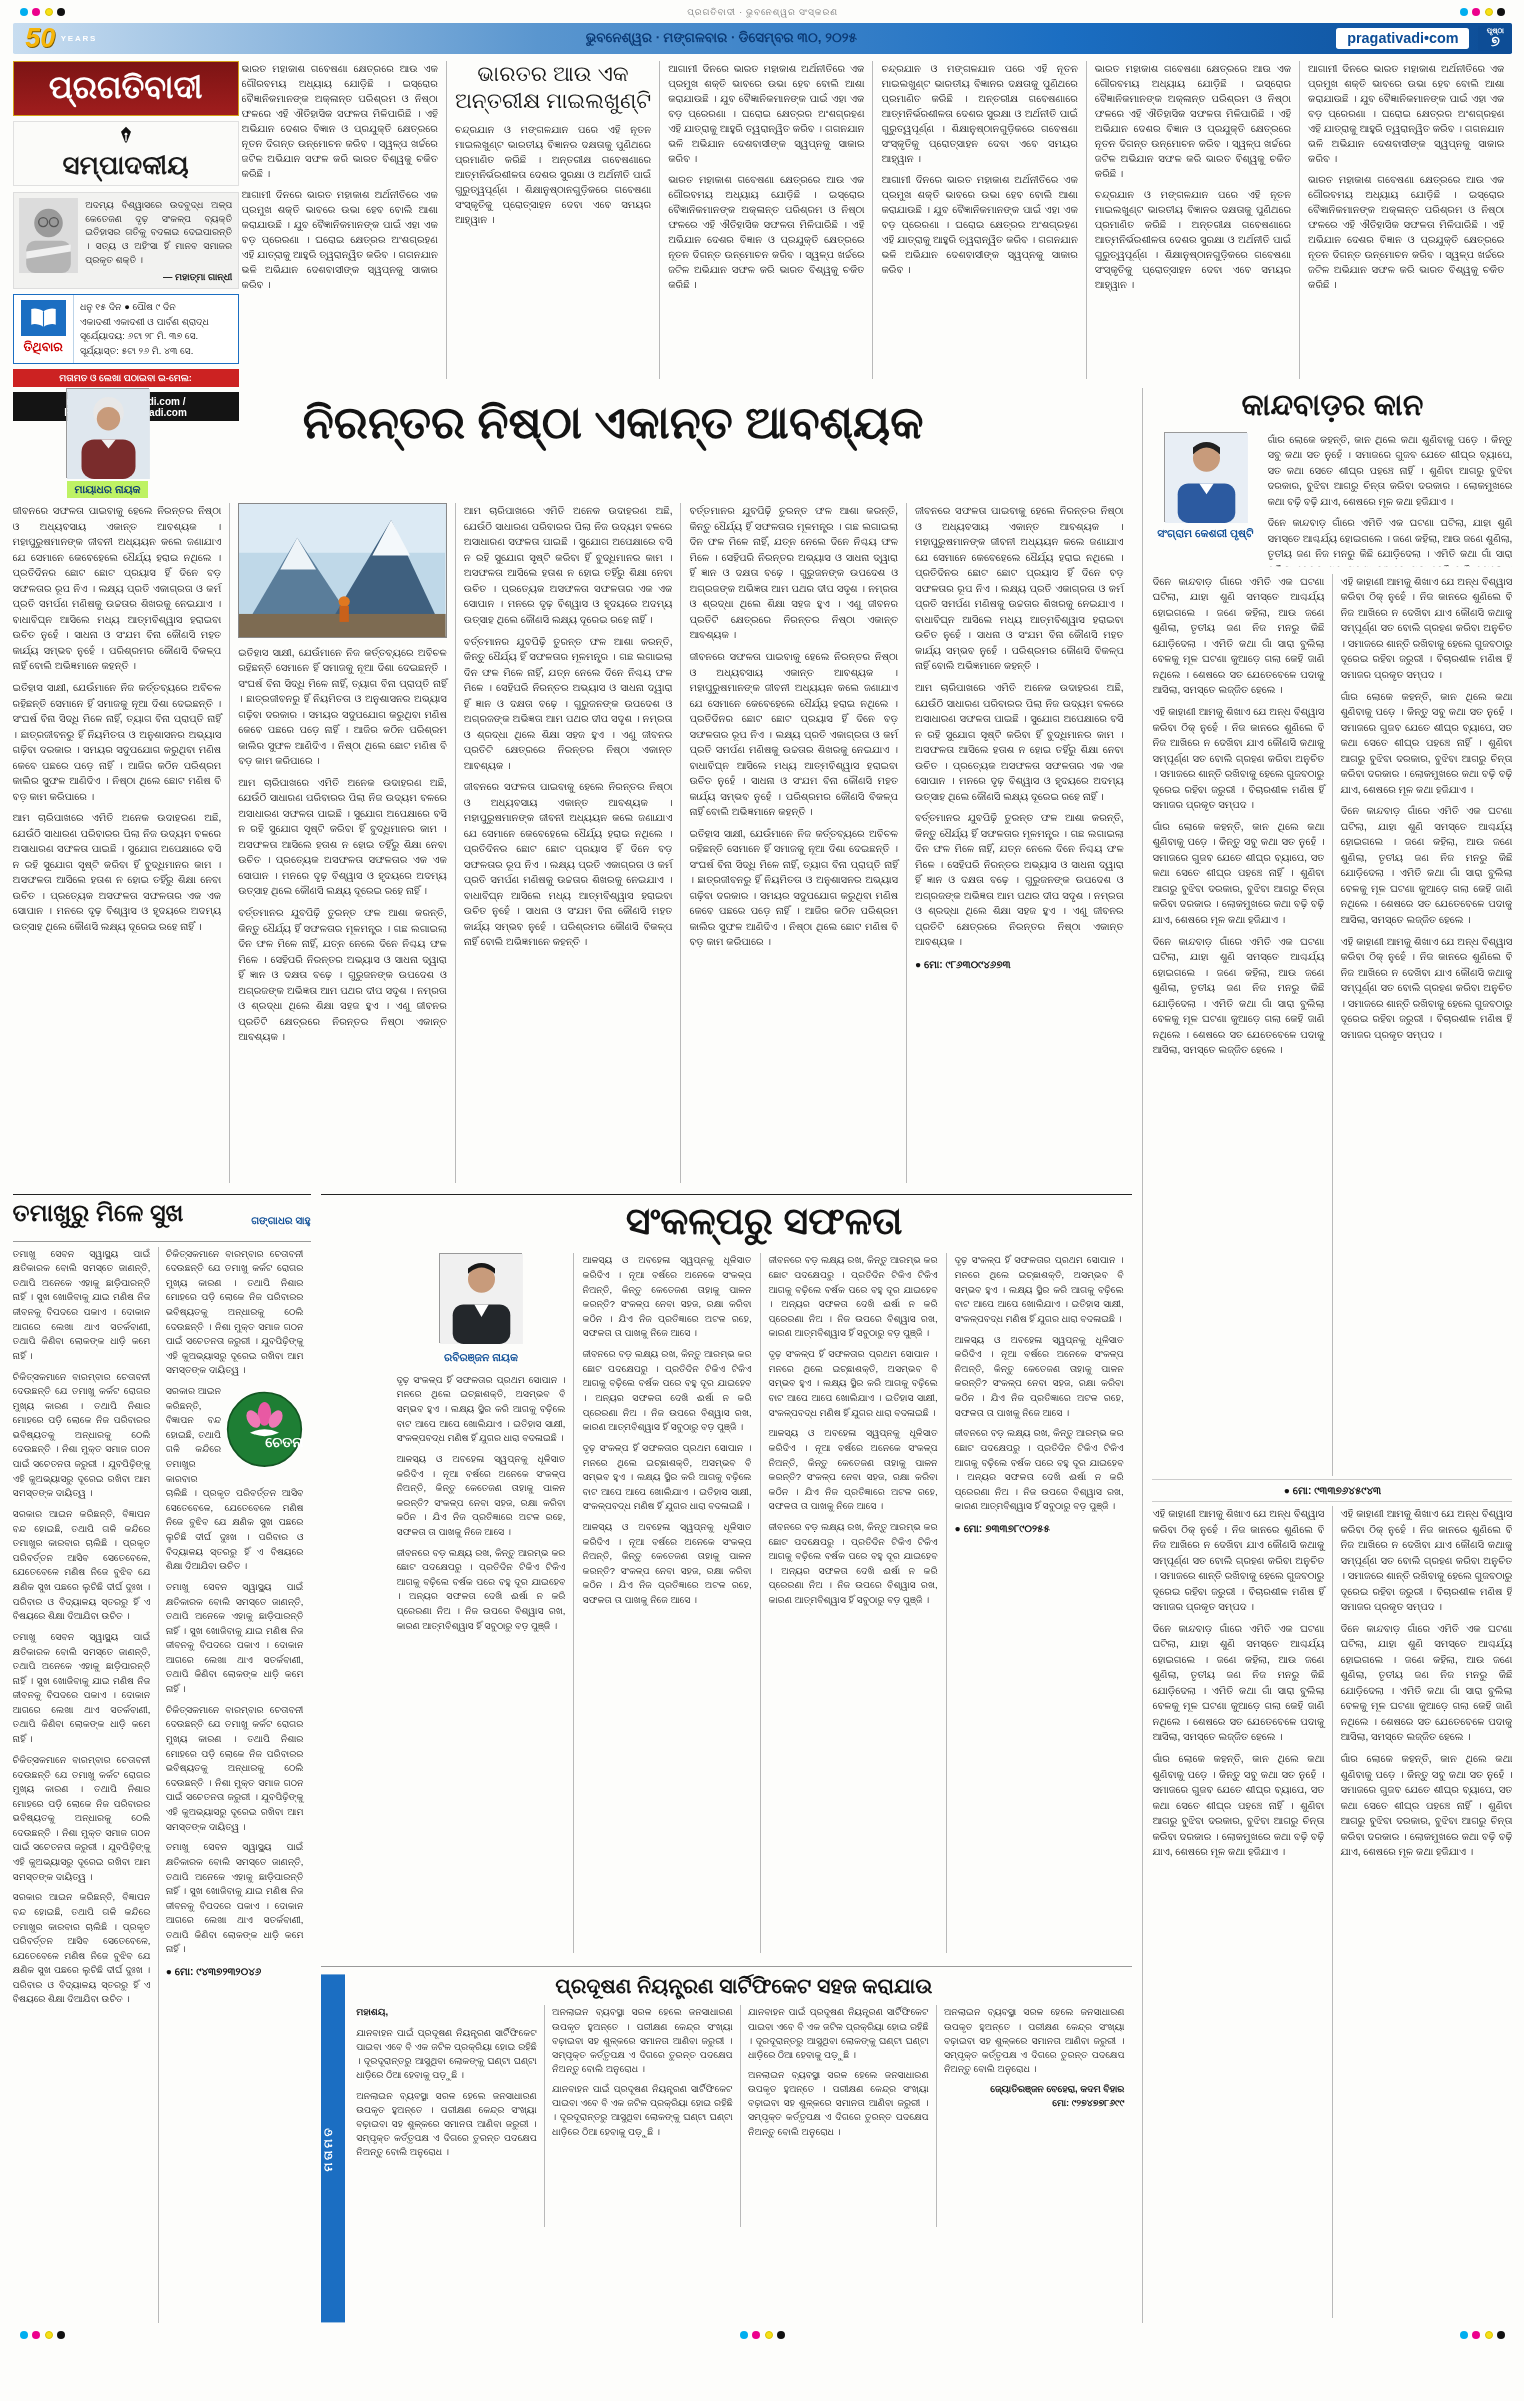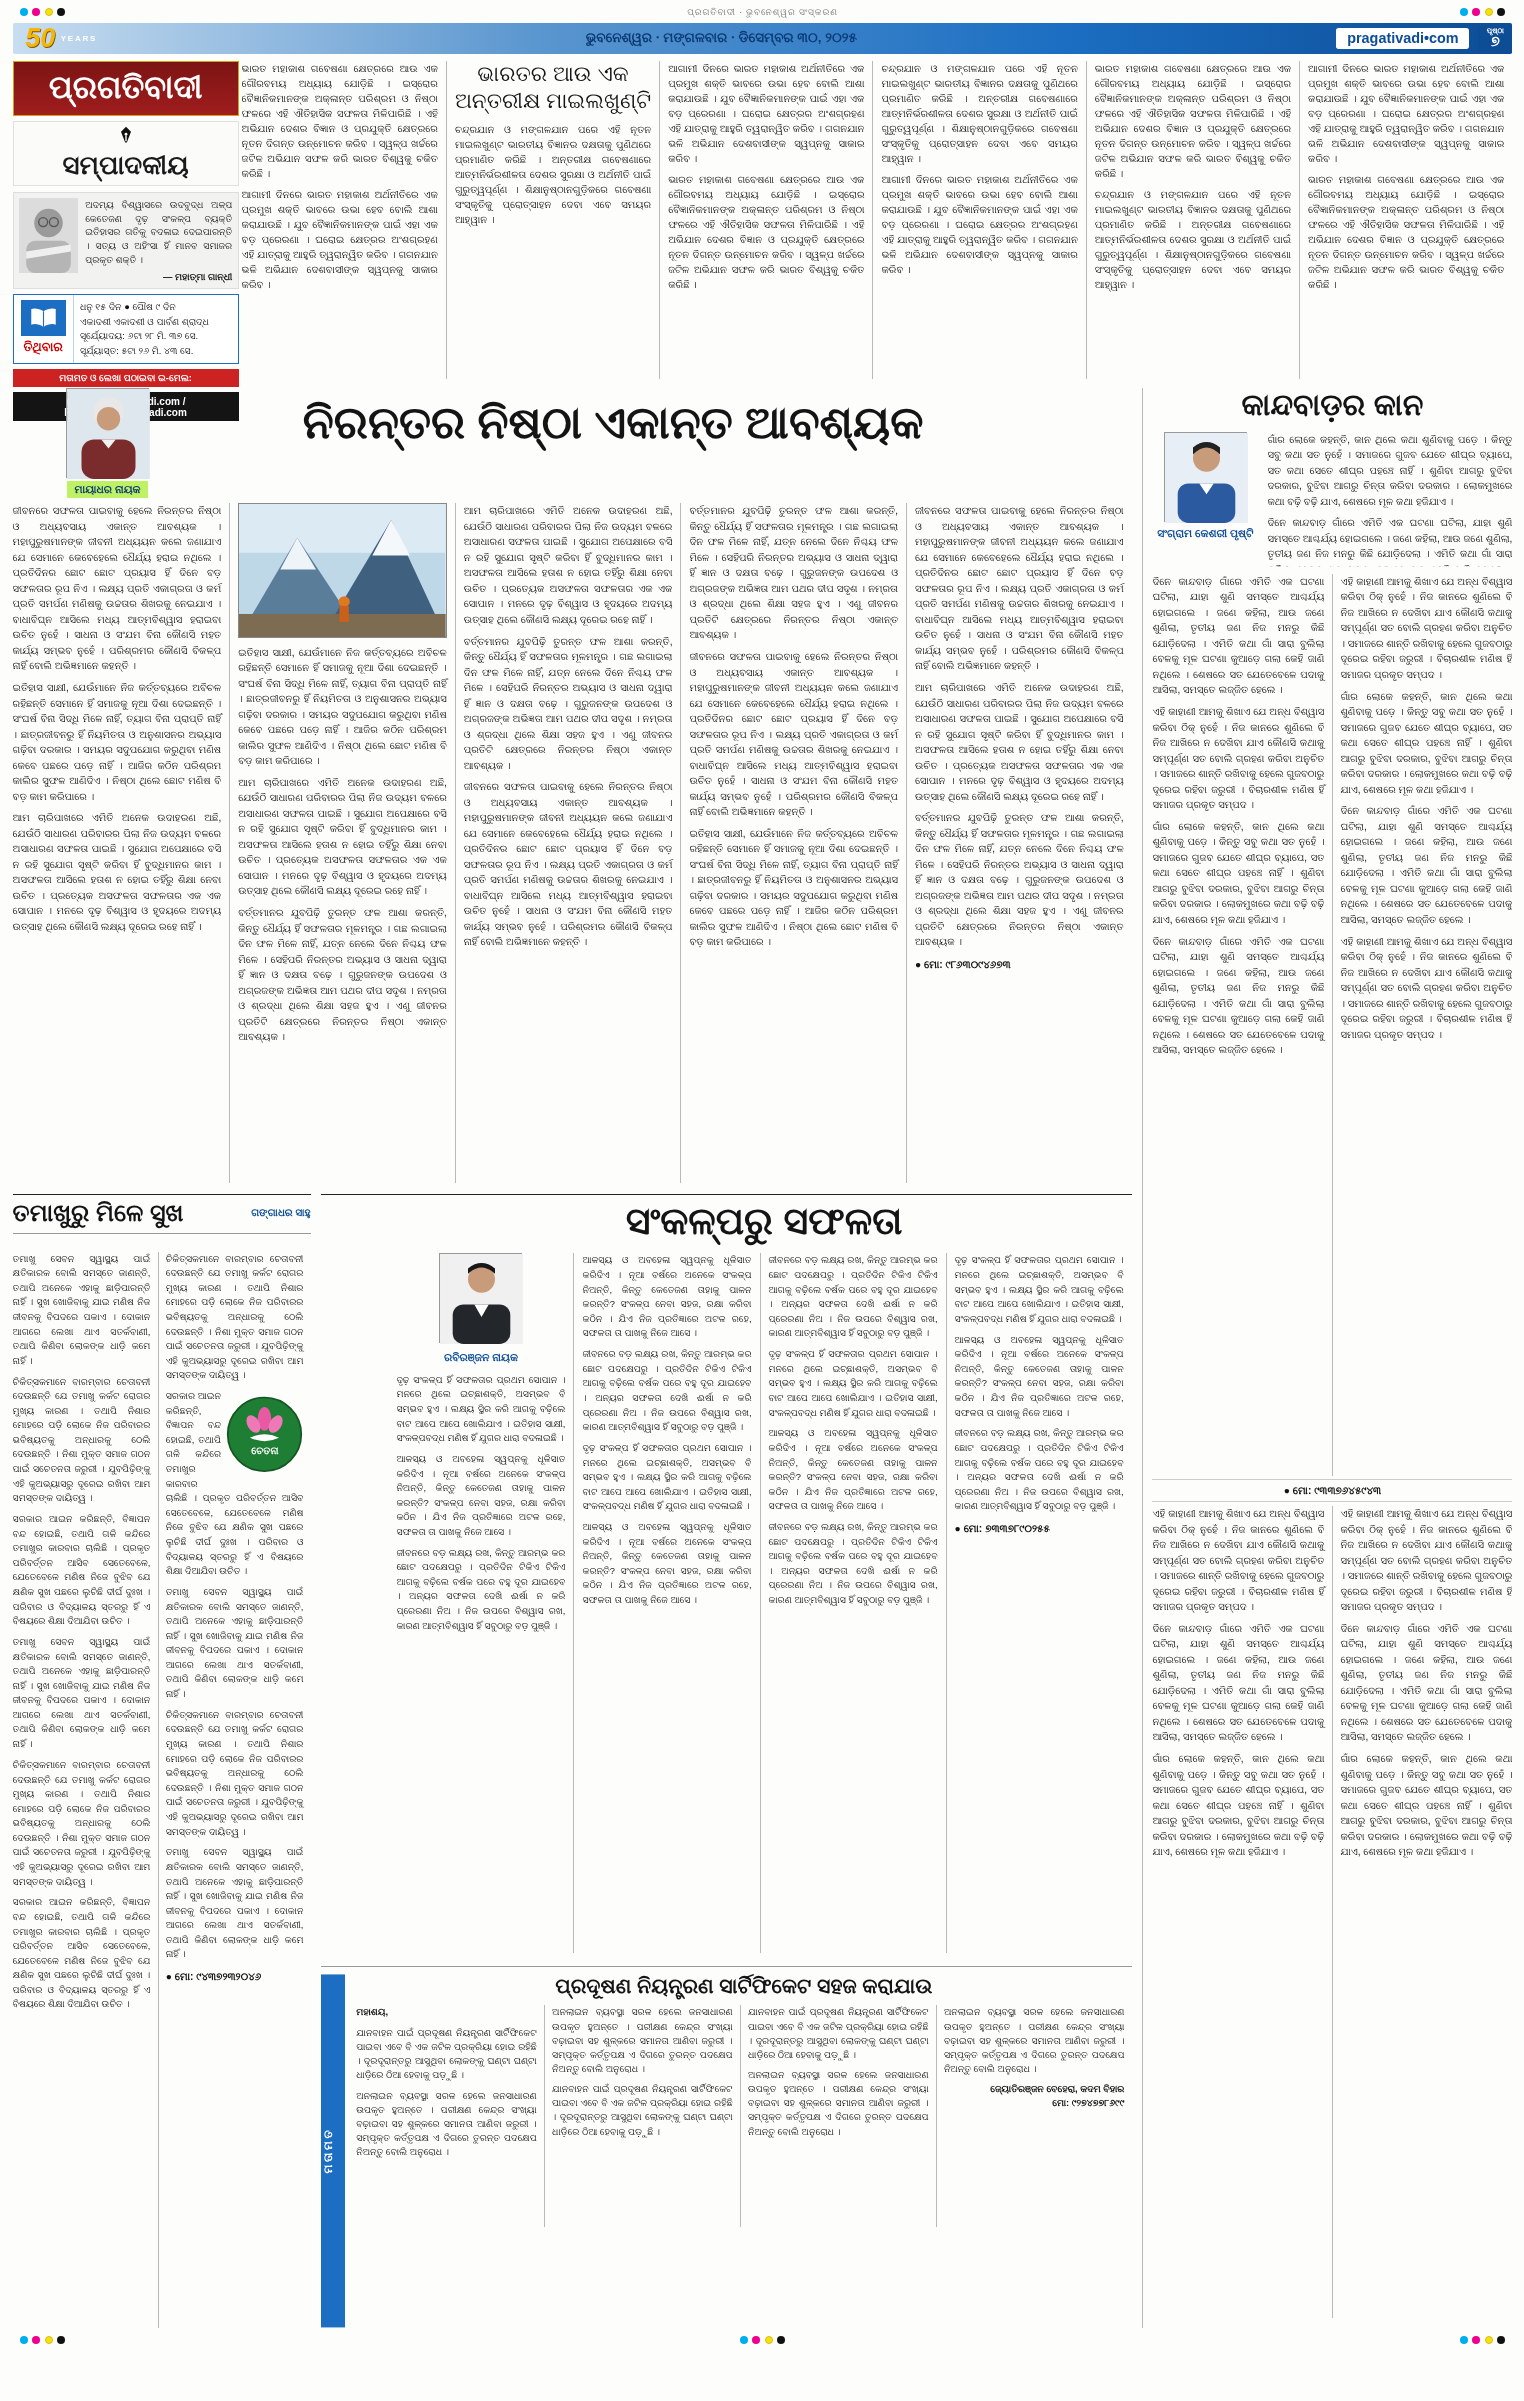--- a/index.html
+++ b/index.html
@@ -71,28 +71,28 @@
   .r-media .author-name { background:none; color:#0d4d96; padding:1.8px 0; }
   .r-intro { flex:1; font-size:10px; line-height:1.55; text-align:justify; overflow:hidden; height:135px; }
   .r-body { column-count:2; column-gap:16px; column-rule:0.9px solid #b9b9b9; font-size:10px; line-height:1.55; text-align:justify; overflow:hidden; }
   .r-body1 { height:902px; }
   .r-body2 { height:812px; margin-top:3.6px; }
   .r-phone { text-align:center; font-weight:bold; font-size:10.3px; padding:4.5px 0; border-top:0.9px solid #ccc; border-bottom:0.9px solid #ccc; margin-top:3.6px; }
 
   
   .row-bottom { display:flex; gap:10.8px; margin-top:10.8px; }
   .tobacco { width:298px; flex:none; border-top:1.8px solid #222; padding-top:3.6px; }
-  .tob-head { display:flex; justify-content:space-between; align-items:center; border-bottom:0.9px solid #999; margin-bottom:18px; padding-bottom:6px; }
+  .tob-head { display:flex; justify-content:space-between; align-items:flex-end; border-bottom:0.9px solid #999; margin-bottom:5px; padding-bottom:14px; }
   .tob-headline { font-size:24px; font-weight:bold; }
   .tob-author { font-size:10.3px; font-weight:bold; color:#0d4d96; }
   .tob-body { display:flex; height:1076px; overflow:hidden; }
   .tob-col { flex:1; padding:0 7.2px; border-left:0.9px solid #b9b9b9; font-size:9.4px; line-height:1.55; text-align:justify; overflow:hidden; }
   .tob-col:first-child { border-left:none; padding-left:0; }
   .chetana { float:right; width:77px; height:86px; margin:3.6px 0 3.6px 5.4px; position:relative; }
-  .chetana-label { position:absolute; left:0; right:0; bottom:20px; text-align:center; color:#fff; font-weight:bold; font-size:10px; }
+  .chetana-label { position:absolute; left:0; right:0; bottom:20px; text-align:right; color:#fff; font-weight:bold; font-size:14px; }
 
   .middle-bottom { flex:1; min-width:0; display:flex; flex-direction:column; border-top:1.8px solid #222; padding-top:3.6px; }
   .resolve { padding-left:75px; }
   .resolve-headline { text-align:center; font-size:38px; font-weight:bold; margin:1.8px 0 9px; }
   .res-body { display:flex; height:700px; overflow:hidden; }
   .rescol { flex:1; padding:0 8px; border-left:0.9px solid #b9b9b9; font-size:9.4px; line-height:1.55; text-align:justify; overflow:hidden; }
   .rescol:first-child { border-left:none; padding-left:0; }
   .rescol .author-card { width:100%; margin-bottom:5.4px; }
   .rescol .author-name { background:none; color:#0d4d96; }
 

